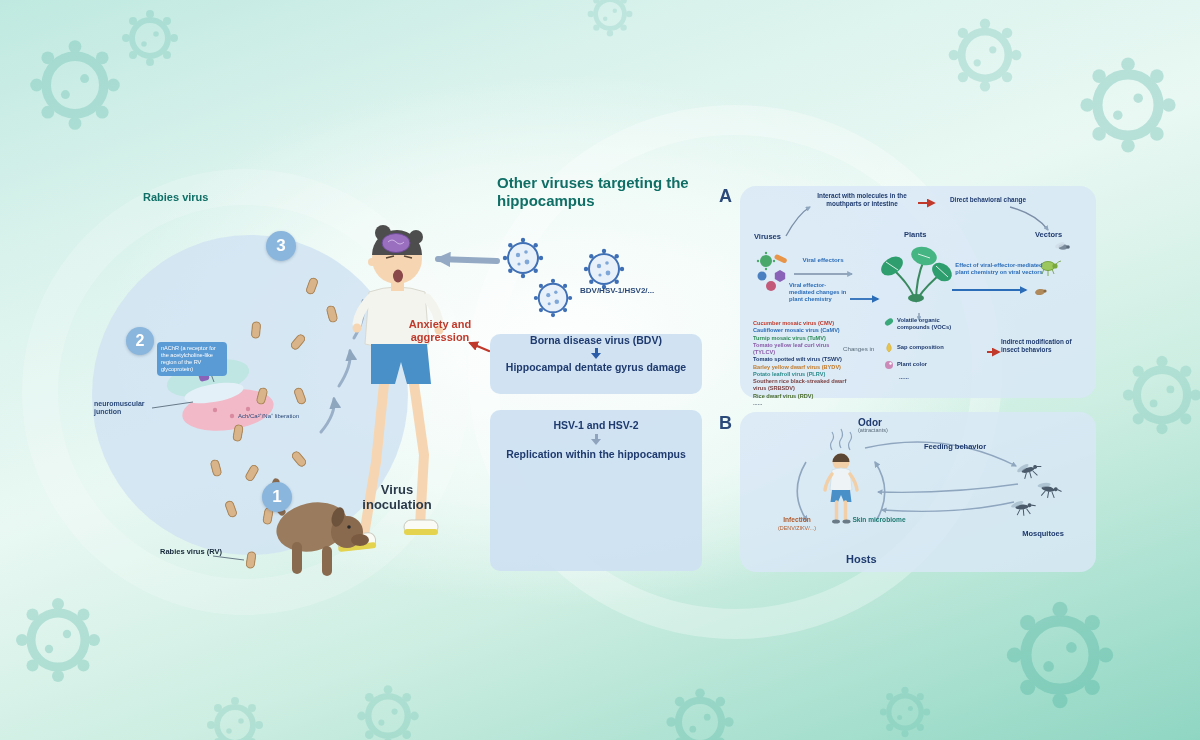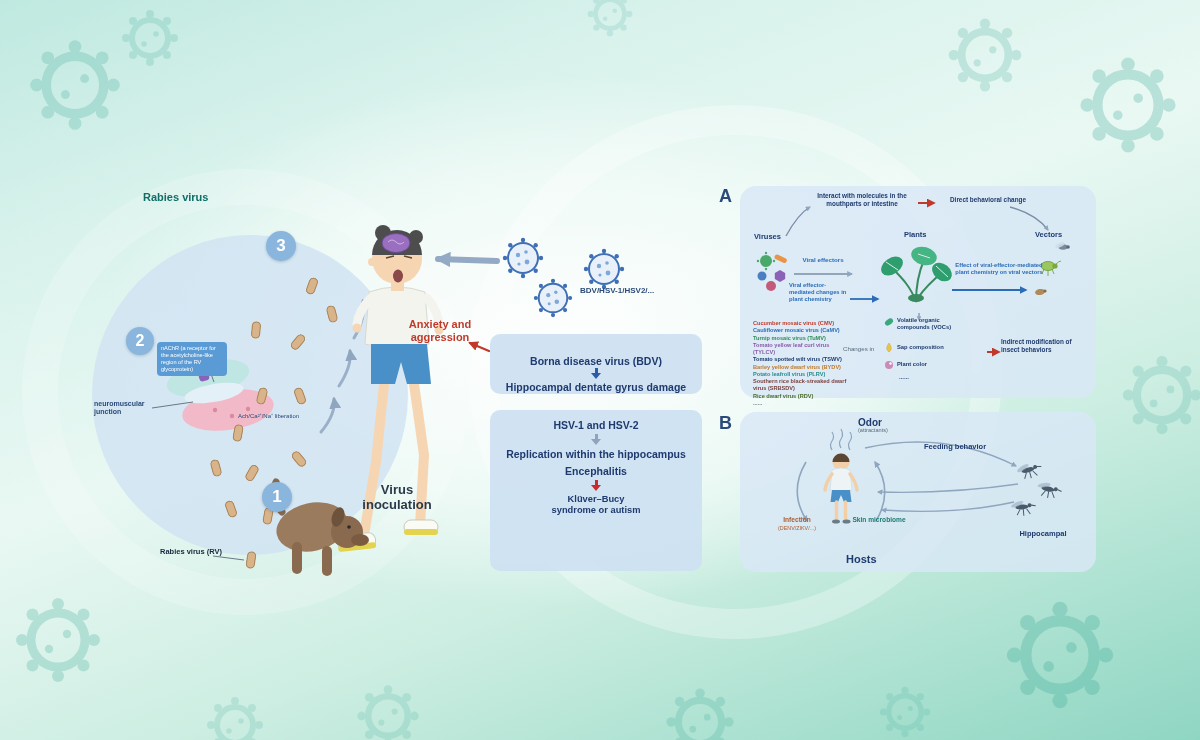--- a/index.html
+++ b/index.html
@@ -330,38 +330,34 @@
   <div class="badge" style="left:126px;top:327px;width:28px;height:28px;font-size:16px">2</div>
   <div class="badge" style="left:262px;top:482px;width:30px;height:30px;font-size:17px">1</div>
 
   <div class="note" style="left:157px;top:342px;width:62px;font-size:5.6px">nAChR (a receptor for the acetylcholine-like region of the RV glycoprotein)</div>
   <div class="t b c-navy2" style="left:94px;top:400px;width:62px;font-size:7px">neuromuscular junction</div>
   <div class="t c-navy2" style="left:238px;top:413px;width:64px;font-size:6px">Ach/Ca²⁺/Na⁺ liberation</div>
   <div class="t b c-dark ctr" style="left:356px;top:482px;width:82px;font-size:13px">Virus inoculation</div>
   <div class="t b" style="left:160px;top:548px;width:80px;font-size:7.5px;color:#16283a">Rabies virus (RV)</div>
   <div class="t b c-red ctr" style="left:400px;top:318px;width:80px;font-size:11px">Anxiety and aggression</div>
 
+  <div class="t b c-teal" style="left:497px;top:174px;width:205px;font-size:15px">Other viruses targeting the hippocampus</div>
   <div class="t b c-navy2" style="left:580px;top:286px;width:125px;font-size:8px">BDV/HSV-1/HSV2/...</div>
 
-  <div class="flow-box" style="left:490px;top:334px;width:212px;height:60px;justify-content:flex-end;gap:1px">
+  <div class="flow-box" style="left:490px;top:334px;width:212px;height:60px;justify-content:flex-start;gap:1px">
     <div class="fb-title">Borna disease virus (BDV)</div>
     <span class="varr navy"></span>
     <div class="fb-title">Hippocampal dentate gyrus damage</div>
   </div>
 
   <div class="flow-box" style="left:490px;top:410px;width:212px;height:152px;padding-top:9px;gap:2px">
     <div class="fb-title">HSV-1 and HSV-2</div>
     <span class="varr greyarr"></span>
     <div class="fb-title">Replication within the hippocampus</div>
     <div class="fb-row">
-      <div class="fb-col">
-        <div class="fb-title">Encephalitis</div>
-        <span class="varr redarr"></span>
-        <div class="fb-small" style="max-width:92px">Klüver–Bucy syndrome or autism</div>
-      </div>
     </div>
   </div>
 
   <div class="t b c-navy2" style="left:719px;top:186px;font-size:18px">A</div>
   <div class="t b c-navy ctr" style="left:804px;top:192px;width:116px;font-size:6.4px">Interact with molecules in the mouthparts or intestine</div>
   <div class="t b c-navy ctr" style="left:940px;top:196px;width:96px;font-size:6.4px">Direct behavioral change</div>
   <div class="t b c-navy" style="left:754px;top:233px;font-size:7.5px">Viruses</div>
   <div class="t b c-navy" style="left:904px;top:231px;font-size:7.5px">Plants</div>
   <div class="t b c-navy" style="left:1035px;top:231px;font-size:7.5px">Vectors</div>
   <div class="t b c-blue ctr" style="left:794px;top:256px;width:58px;font-size:6.2px">Viral effectors</div>
@@ -387,15 +383,15 @@
   </div>
 
   <div class="t b c-navy2" style="left:719px;top:413px;font-size:18px">B</div>
   <div class="t b c-navy" style="left:858px;top:417px;font-size:10px">Odor</div>
   <div class="t c-grey" style="left:858px;top:427px;font-size:5.6px">(attractants)</div>
   <div class="t b c-navy" style="left:924px;top:443px;width:80px;font-size:7.5px">Feeding behavior</div>
   <div class="t b ctr" style="left:768px;top:516px;width:58px;font-size:6.6px;color:#b05a2b">Infection</div>
   <div class="t ctr" style="left:768px;top:525px;width:58px;font-size:5.4px;color:#b05a2b">(DENV/ZIKV/...)</div>
   <div class="t b ctr" style="left:850px;top:516px;width:58px;font-size:6.6px;color:#1e7a72">Skin microbiome</div>
   <div class="t b c-navy" style="left:846px;top:553px;font-size:11px">Hosts</div>
-  <div class="t b c-navy ctr" style="left:1010px;top:530px;width:66px;font-size:7.5px">Hippocampal</div>
+  <div class="t b c-navy ctr" style="left:1010px;top:530px;width:66px;font-size:7.5px">Mosquitoes</div>
 
 </div>
 
 </body></html>

